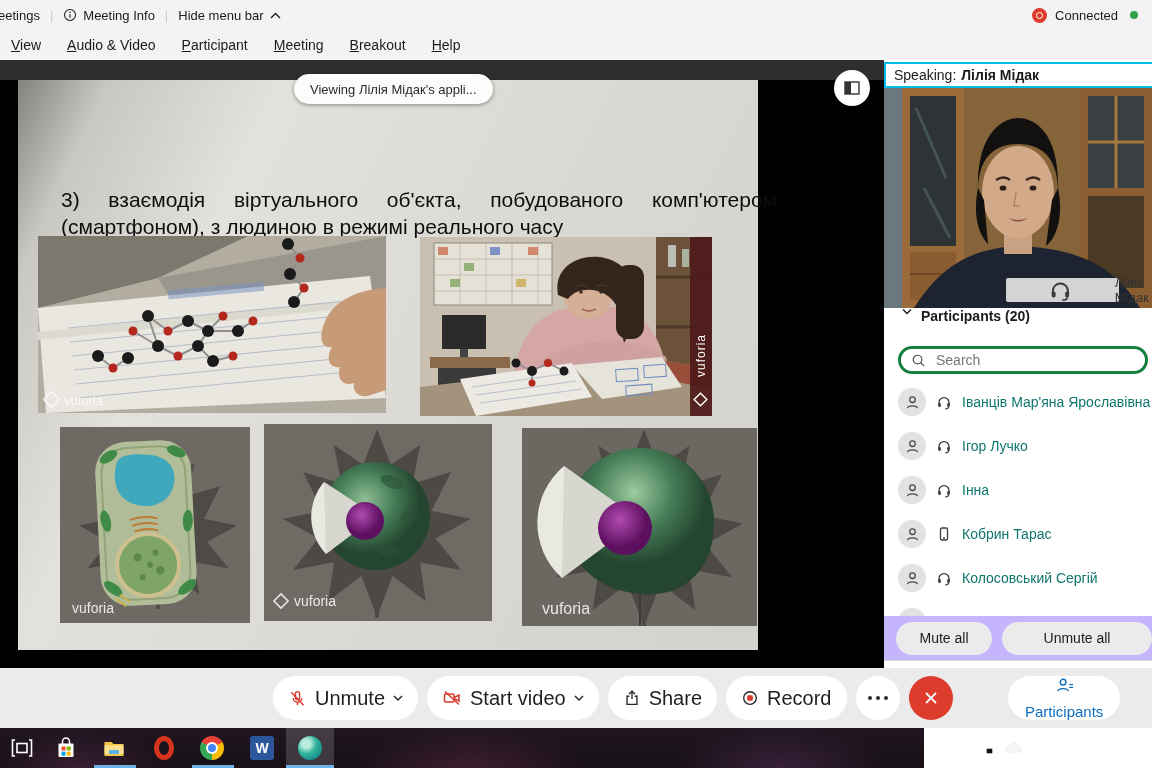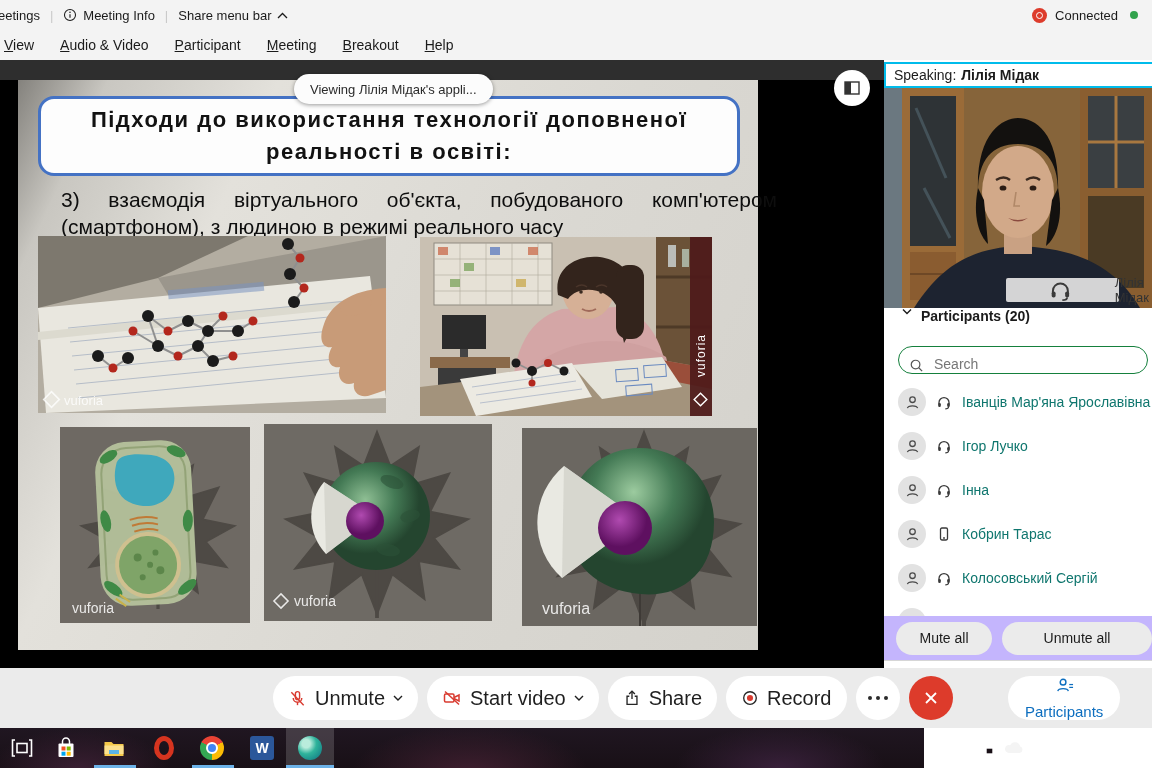--- a/index.html
+++ b/index.html
@@ -13,21 +13,21 @@
   .tb-item{display:flex;align-items:center;gap:6px;white-space:nowrap;}
   .tb-sep{color:#c9c9c9;margin:0 10px;}
   .tb-right{margin-left:auto;display:flex;align-items:center;gap:8px;margin-right:14px;}
   .rec-dot{width:15px;height:15px;border-radius:50%;background:#dd3b2b;position:relative;}
   .rec-dot::after{content:"";position:absolute;left:4px;top:4px;width:5px;height:5px;
                   border:1.5px solid #fff;border-radius:50%;}
   .presence{width:8px;height:8px;border-radius:50%;background:#31a24c;margin-left:4px;}
 
   
   .menubar{position:absolute;top:30px;left:0;width:1152px;height:30px;background:#f3f3f3;
-           display:flex;align-items:center;font-size:14px;color:#1b1b1b;padding-left:4px;box-sizing:border-box;}
+           display:flex;align-items:center;font-size:14px;color:#1b1b1b;padding-left:11px;box-sizing:border-box;}
   .menu-item{display:inline-block;margin-right:26px;cursor:default;}
   .menu-item::first-letter{text-decoration:underline;}
 
   
   .main{position:absolute;top:60px;left:0;width:1152px;height:608px;display:flex;}
   .share{position:relative;width:884px;height:608px;background:#000;overflow:hidden;}
   .share-top{position:absolute;top:0;left:0;width:884px;height:20px;background:#2e2e2e;}
 
   .slide{position:absolute;left:18px;top:20px;width:740px;height:570px;
          background:linear-gradient(115deg,#84827d 0%,#c9c7c1 9%,#e3e1db 26%,#dad8d2 62%,#d4d2cc 100%);}
@@ -57,22 +57,22 @@
   .speaking{position:absolute;top:2px;left:0;width:262px;height:22px;border:2px solid #00bceb;
             background:#fff;display:flex;align-items:center;padding-left:8px;font-size:14px;color:#1b1b1b;}
   .speaking b{margin-left:5px;}
   .video{position:absolute;top:28px;left:0;width:268px;height:220px;background:#6a4e2c;cursor:pointer;}
   .video svg{width:100%;height:100%;}
   .video-tag{position:absolute;left:122px;top:190px;height:24px;padding:0 10px 0 6px;
              background:rgba(226,226,226,.93);display:flex;align-items:center;gap:6px;
              font-size:13px;color:#333;border-radius:2px;}
   .p-header{position:absolute;top:248px;left:0;width:268px;height:32px;display:flex;align-items:flex-start;
             gap:9px;padding-left:18px;font-weight:bold;font-size:14px;color:#1b1b1b;box-sizing:border-box;cursor:pointer;}
-  .search{position:absolute;top:286px;left:14px;width:250px;height:28px;border:1px solid #15803d;
-          border-radius:15px;display:flex;align-items:flex-end;gap:8px;padding-left:10px;box-sizing:border-box;}
+  .search{position:absolute;top:286px;left:14px;width:250px;height:28px;border:3px solid #15803d;
+          border-radius:15px;display:flex;align-items:center;gap:8px;padding-left:10px;box-sizing:border-box;}
   .search input{border:none;outline:none;font-size:14px;width:180px;background:transparent;
                 font-family:"Liberation Sans",sans-serif;color:#333;}
   .search input::placeholder{color:#767676;}
   .rows{position:absolute;top:320px;left:0;width:268px;}
   .prow{height:44px;display:flex;align-items:center;gap:10px;padding-left:14px;cursor:pointer;}
   .avatar{width:28px;height:28px;border-radius:50%;background:#e2e2e2;display:flex;
           align-items:center;justify-content:center;flex:none;}
   .pname{font-size:14px;color:#0f766e;white-space:nowrap;}
   .dev-ic{width:16px;height:16px;flex:none;}
   .prow .ic-phone{display:none;}
@@ -157,21 +157,21 @@
     <span class="tb-item">
       <svg width="14" height="14" viewBox="0 0 16 16">
         <circle cx="8" cy="8" r="6.3" fill="none" stroke="#1b1b1b" stroke-width="1.2"></circle>
         <line x1="8" y1="7" x2="8" y2="11" stroke="#1b1b1b" stroke-width="1.3"></line>
         <circle cx="8" cy="4.8" r=".9" fill="#1b1b1b"></circle>
       </svg>
       <span>Meeting Info</span>
     </span>
     <span class="tb-sep">|</span>
     <span class="tb-item">
-      <span>Share menu bar</span>
+      <span>Hide menu bar</span>
       <svg width="11" height="7" viewBox="0 0 11 7">
         <polyline points="1,6 5.5,1.5 10,6" fill="none" stroke="#1b1b1b" stroke-width="1.3"></polyline>
       </svg>
     </span>
     <span class="tb-right">
       <span class="rec-dot"></span>
       <span>Connected</span>
       <span class="presence"></span>
     </span>
   </div>
@@ -184,24 +184,20 @@
     <span class="menu-item">Breakout</span>
     <span class="menu-item">Help</span>
   </div>
 
   <div class="main">
 
     <div class="share">
       <div class="share-top"></div>
 
       <div class="slide">
-        <div class="title-box">
-          <span>Підходи до використання технології доповненої</span>
-          <span>реальності в освіті:</span>
-        </div>
         <div class="body-text">
           <div class="body-l1">3) взаємодія віртуального об'єкта, побудованого комп'ютером</div>
           <div>(смартфоном), з людиною в режимі реального часу</div>
         </div>
 
         <div class="ph photoA">
           <svg viewBox="0 0 348 177">
             <rect width="348" height="177" fill="#b3ada1"></rect>
             <polygon points="0,0 210,0 120,42 0,72" fill="#7d786e"></polygon>
             <polygon points="120,42 348,0 348,72 132,62" fill="#9b968c"></polygon>

